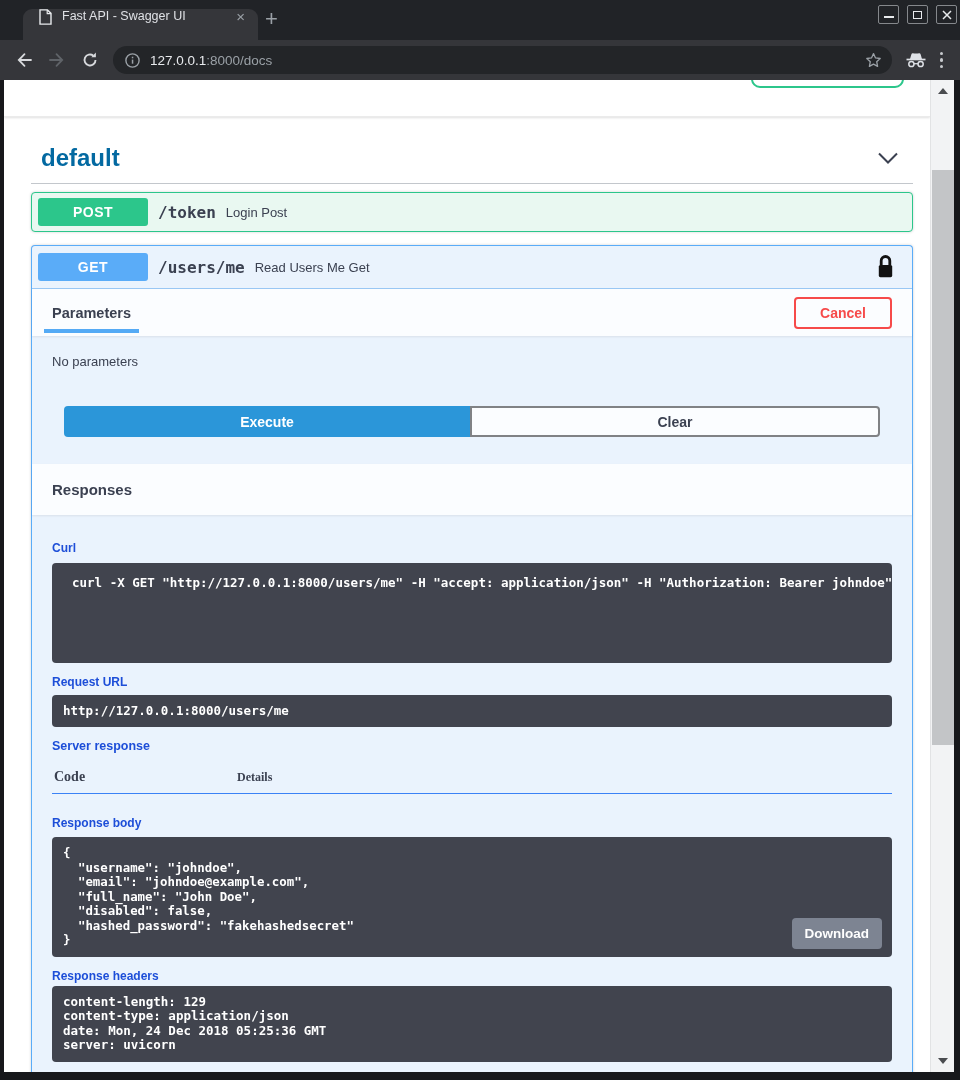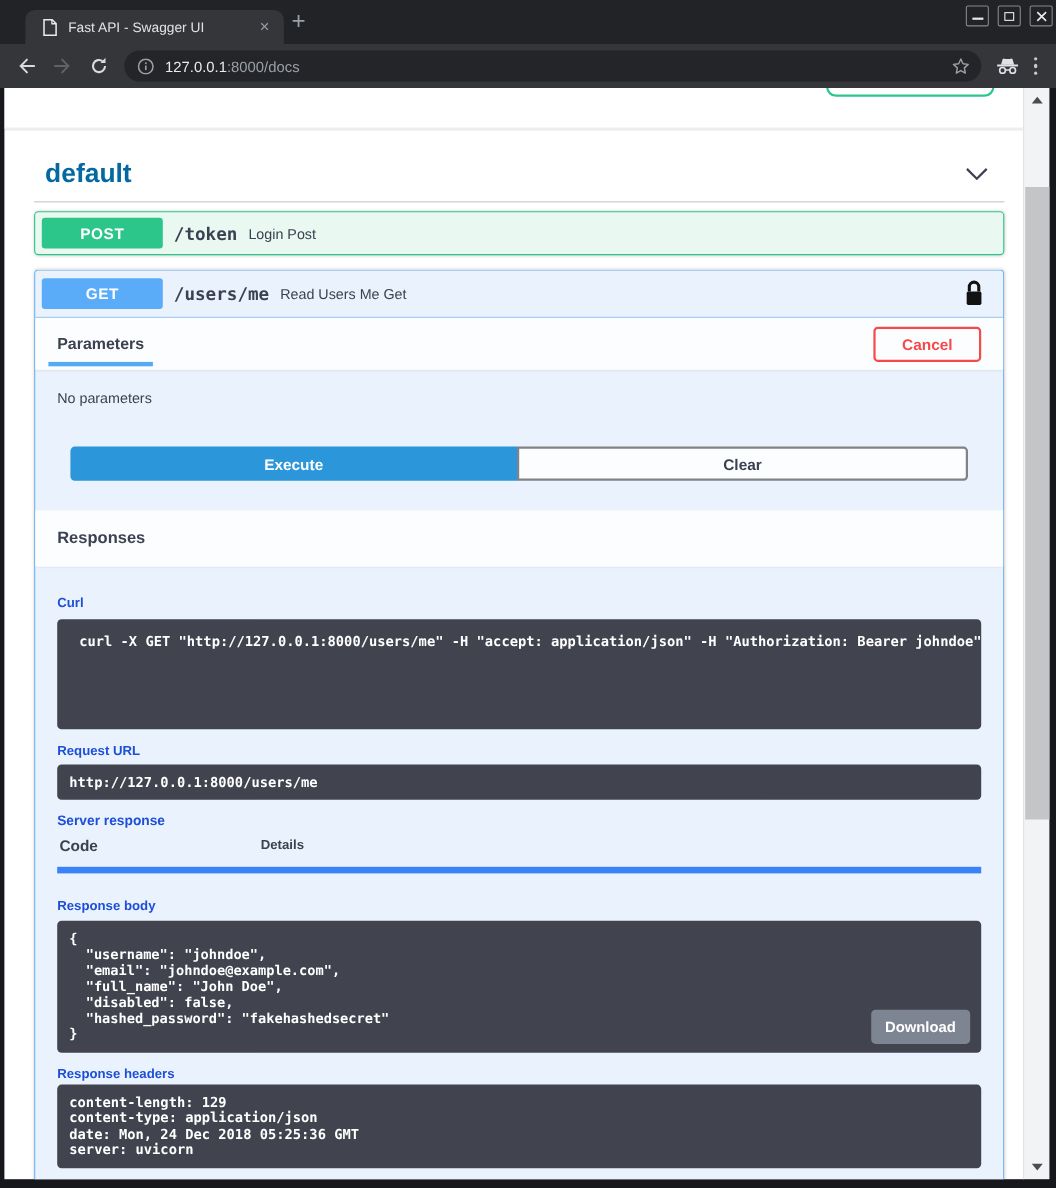--- a/index.html
+++ b/index.html
@@ -2,21 +2,21 @@
 <html><head>
 <meta charset="utf-8">
 <style>
   * { box-sizing: border-box; margin: 0; padding: 0; }
   html,body { width:960px; height:1080px; }
   body { position:relative; background:#17181b; font-family:"Liberation Sans",sans-serif; overflow:hidden; }
 
   
   .titlebar { position:absolute; top:0; left:0; right:0; height:40px; background:#212327; }
   .tab { position:absolute; left:23px; top:9px; width:235px; height:31px; background:#35363a;
-         border-radius:9px 9px 0 0; display:flex; align-items:center; padding:0 0 0 16px; }
+         border-radius:9px 9px 0 0; display:flex; padding:0 0 0 16px; }
   .tab-title { color:#dfe1e5; font-size:12.5px; margin-left:10px; white-space:nowrap; }
   .tab-close { margin-left:auto; margin-right:13px; color:#9aa0a6; font-size:15px; line-height:1; cursor:default; }
   .new-tab { position:absolute; left:265px; top:8px; color:#9aa0a6; font-size:22px; line-height:22px; font-weight:400; }
   .win-controls { position:absolute; right:3px; top:5px; display:flex; gap:8px; }
   .win-btn { width:21px; height:19px; border:1px solid #85888c; border-radius:2px;
              display:flex; align-items:center; justify-content:center; }
   .glyph-min { width:10px; height:2px; background:#e8eaed; margin-top:5px; }
   .glyph-max { width:9px; height:8px; border:1.5px solid #e8eaed; }
 
   .toolbar { position:absolute; top:40px; left:0; right:0; height:40px; background:#35363a;
@@ -95,21 +95,21 @@
   .block-label { font-weight:700; font-size:12px; color:#1d4ed8; }
   .code-block { background:#41444e; border-radius:4px; color:#fff;
                 font-family:"DejaVu Sans Mono",monospace; font-weight:700; font-size:12.5px; }
   .code-block pre { margin:0; font:inherit; white-space:pre; }
   .curl-block { margin-top:8px; height:100px; padding:12px 20px; overflow:hidden; }
   .req-label { margin-top:12px; }
   .req-block { margin-top:6px; padding:9px 11px; line-height:14px; }
   .server-label { margin-top:12px; font-size:12.5px; }
 
   .resp-table { margin-top:8px; }
-  .resp-thead { display:flex; border-bottom:6px solid #3b82f6; height:33px; align-items:flex-start; }
+  .resp-thead { display:flex; border-bottom:1px solid #3b82f6; height:33px; align-items:center;font-family:Liberation Serif, serif; }
   .col-code { width:185px; flex:none; padding-left:2px; }
   .th-code { font-size:14px; font-weight:700; color:#3b4151; }
   .th-details { font-size:12px; font-weight:700; color:#3b4151; }
   .resp-row { display:flex; }
   .cell-code { width:185px; flex:none; padding:13px 0 0 2px; font-size:14px; color:#3b4151; }
   .cell-details { flex:1; }
   .body-label { margin-top:22px; }
   .body-block { margin-top:7px; min-height:116px; padding:9px 11px; position:relative;
                 line-height:14.5px; font-size:12.4px; }
   .download-btn { position:absolute; right:10px; bottom:8px; background:#7d8492; color:#fff;

